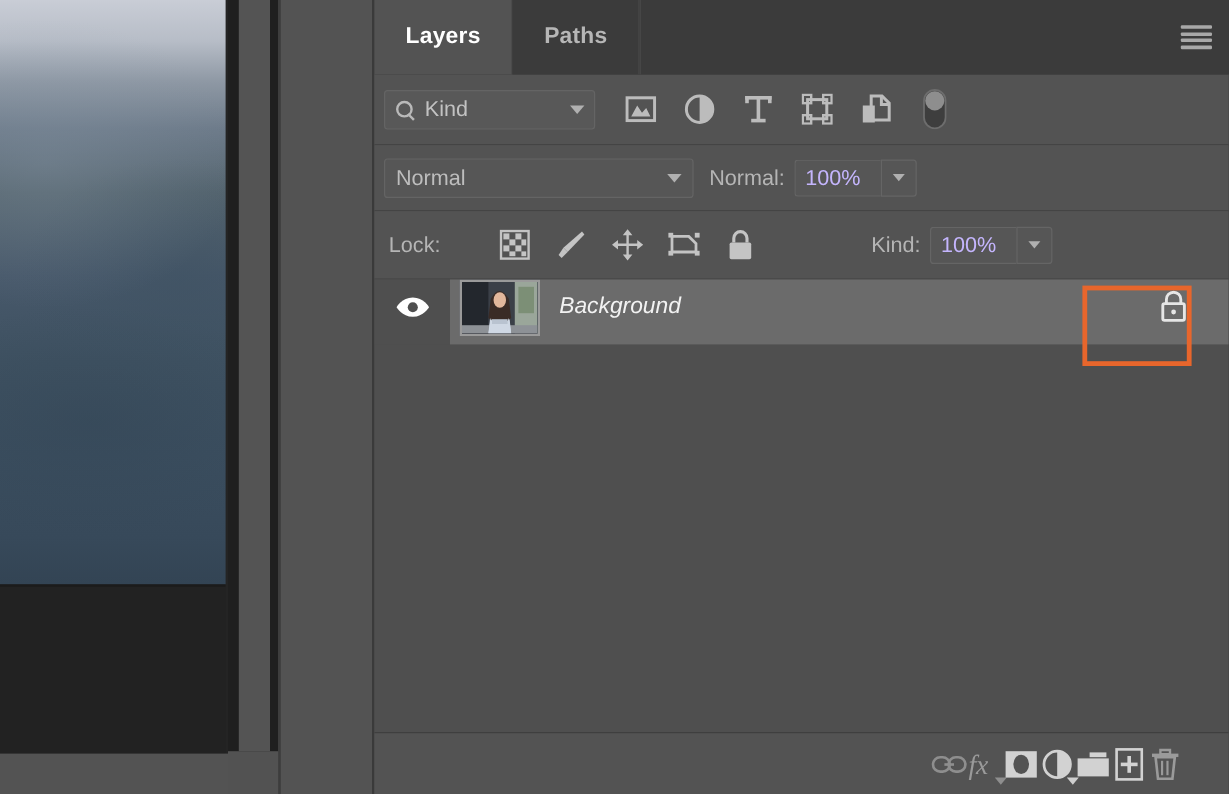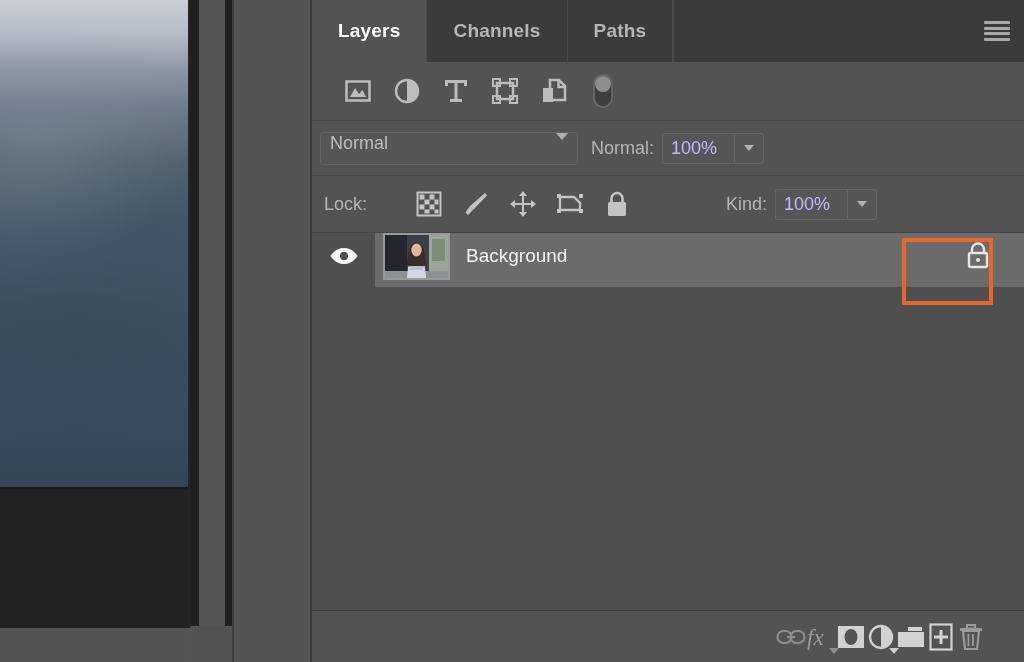--- a/index.html
+++ b/index.html
@@ -252,20 +252,21 @@
     align-items: center;
     padding-left: 8px;
   }
   #blend-select {
     width: 258px;
     height: 33px;
     background: #565656;
     border: 1px solid #646464;
     border-radius: 3px;
     display: flex;
+    align-items: center;
     padding: 0 9px;
     cursor: pointer;
   }
   #blend-label {
     flex: 1;
     font-size: 18px;
     color: #bdbdbd;
   }
   .field-label {
     font-size: 18px;
@@ -345,20 +346,21 @@
     overflow: hidden;
   }
   #layer-row {
     position: absolute;
     left: 0; top: 0;
     width: 712px;
     height: 46px;
     display: flex;
     align-items: center;
     cursor: pointer;
+    font-style: italic;
   }
   #eye-cell {
     width: 63px;
     height: 61px;
     display: flex;
     align-items: center;
     justify-content: center;
     background: #4f4f4f;
     cursor: pointer;
   }
@@ -458,36 +460,38 @@
 
   <div id="mid-gutter"></div>
 
   <div id="layers-panel">
 
     <div id="tab-bar">
       <div class="tab active">
         <span>Layers</span>
       </div>
       <div class="tab">
-        <span>Channels</span>
-      </div>
-      <div class="tab">
         <span>Paths</span>
       </div>
       <div id="tab-filler">
         <div id="panel-menu-button">
           <span></span>
           <span></span>
           <span></span>
           <span></span>
         </div>
       </div>
     </div>
 
     <div id="filter-row">
+      <div id="kind-select">
+        <span class="search-glyph"></span>
+        <span id="kind-label">Kind</span>
+        <span class="chev-down"></span>
+      </div>
 
       <div id="filter-icons">
 
         <div class="filter-icon">
           <svg width="26" height="22" viewBox="0 0 26 22">
             <rect x="1.5" y="1.5" width="23" height="19" fill="none" stroke="#bcbcbc" stroke-width="2.5"></rect>
             <path d="M5 17 L10 8 L14 14 L17.5 10 L21 17 Z" fill="#bcbcbc"></path>
           </svg>
         </div>
 

